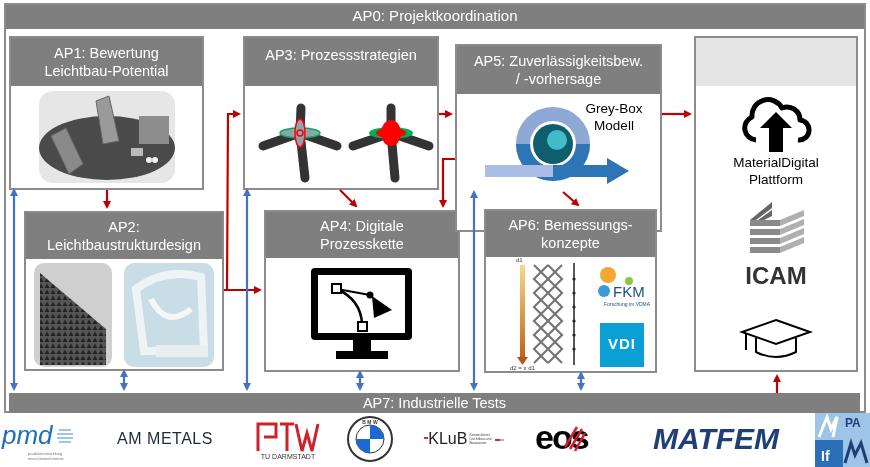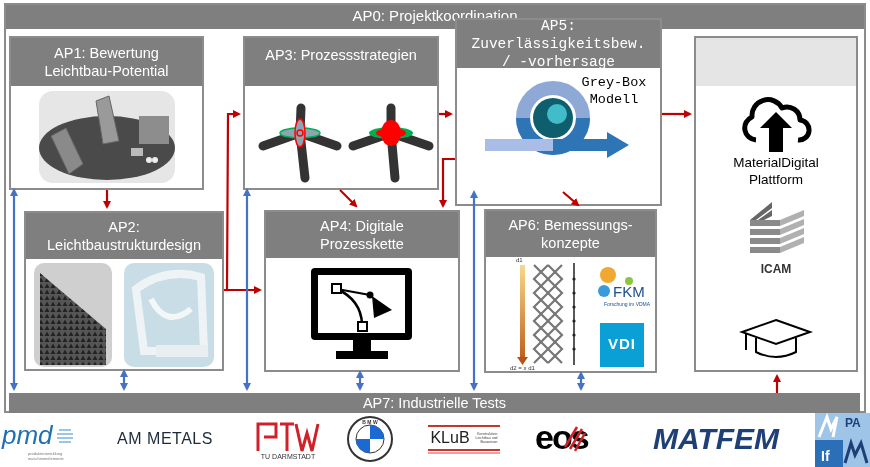--- a/index.html
+++ b/index.html
@@ -105,21 +105,21 @@
       <path d="M71,31 L104,37" stroke="#000" stroke-width="2" fill="none"></path>
       <path d="M71,31 Q95,42 96,66" stroke="#000" stroke-width="2.5" fill="none"></path>
       <rect x="66" y="26" width="9" height="9" fill="#fff" stroke="#000" stroke-width="2"></rect>
       <rect x="92" y="64" width="9" height="9" fill="#fff" stroke="#000" stroke-width="2"></rect>
       <circle cx="104" cy="37" r="3.5" fill="#000"></circle>
       <polygon points="106,38 126,52 108,60" fill="#000"></polygon>
     </svg>
   </div>
 </div>
 
-<div class="box" style="left:455px; top:18px; width:207px; height:188px;font-family:Liberation Mono, monospace;">
+<div class="box" style="left:455px; top:44px; width:207px; height:188px;">
   <div class="hdr" style="height:48px;">
     <span>AP5: Zuverlässigkeitsbew.</span>
     <span>/ -vorhersage</span>
   </div>
   <div class="body" style="top:48px;">
     <svg width="203" height="106" viewBox="0 0 203 106" style="position:absolute; left:0; top:0;">
       <circle cx="96" cy="50" r="30" fill="none" stroke="#8fa9d6" stroke-width="14"></circle>
       <path d="M66,50 A30,30 0 0 0 126,50" fill="none" stroke="#2e75b6" stroke-width="14"></path>
       <circle cx="96" cy="50" r="20" fill="#0f5e6e"></circle>
       <circle cx="100" cy="46" r="10" fill="#4fd3e0" opacity="0.8"></circle>
@@ -198,21 +198,21 @@
         <polygon points="38,20 62,10 62,16 38,26"></polygon>
           <polygon points="38,29 62,19 62,25 38,35"></polygon>
         <polygon points="38,38 62,28 62,34 38,44"></polygon>
           <polygon points="38,47 62,37 62,43 38,53"></polygon>
       </g>
       <g fill="#666">
         <polygon points="8,20 30,2 30,8 14,20"></polygon>
           <polygon points="16,20 30,10 30,16 22,20"></polygon>
       </g>
     </svg>
-    <span class="abs" style="left:0; top:176px; width:160px; text-align:center; color:#333; font-size:12px; font-weight:bold;">ICAM</span>
+    <span class="abs" style="left:0; top:176px; width:160px; text-align:center; color:#333; font-size:24px; font-weight:bold;">ICAM</span>
     <svg width="80" height="50" viewBox="0 0 80 50" style="position:absolute; left:40px; top:230px;">
       <polygon points="40,4 74,16 40,28 6,16" fill="none" stroke="#000" stroke-width="2"></polygon>
       <path d="M20,22 L20,36 Q40,46 60,36 L60,22" fill="none" stroke="#000" stroke-width="2"></path>
       <line x1="10" y1="18" x2="10" y2="34" stroke="#000" stroke-width="2"></line>
     </svg>
   </div>
 </div>
 
 <div class="bar" style="left:9px; top:393px; width:851px; height:20px; line-height:20px; font-size:14.5px;">
   <span>AP7: Industrielle Tests</span>
@@ -287,21 +287,21 @@
 <div class="logo" style="left:345px; top:414px; width:50px; height:50px;">
   <svg width="48" height="48" viewBox="0 0 48 48">
     <circle cx="24" cy="24" r="22" fill="#fff" stroke="#333" stroke-width="2"></circle>
     <circle cx="24" cy="24" r="14" fill="#fff" stroke="#333" stroke-width="1"></circle>
     <path d="M24,10 A14,14 0 0 1 38,24 L24,24 Z" fill="#1c69d4"></path>
     <path d="M24,38 A14,14 0 0 1 10,24 L24,24 Z" fill="#1c69d4"></path>
     <text x="24" y="8.5" font-size="5" text-anchor="middle" fill="#333" font-family="Liberation Sans, sans-serif" font-weight="bold">B M W</text>
   </svg>
 </div>
 
-<div class="logo" style="left:424px; top:419px; width:80px; height:40px; flex-direction:column;text-align:right;">
+<div class="logo" style="left:424px; top:419px; width:80px; height:40px; ">
   <div style="width:72px; height:2px; background:#c0392b; margin-bottom:2px;"></div>
   <div style="display:flex; align-items:center;">
     <span style="color:#222; font-size:16px;">KLuB</span>
     <span style="color:#444; font-size:3.5px; width:26px; margin-left:2px; line-height:4px;">Konstruktiver Leichtbau und Bauweisen</span>
   </div>
   <div style="width:72px; height:2px; background:#c0392b; margin-top:2px;"></div>
   <div style="width:72px; height:2px; background:#e8a0a0; margin-top:1px;"></div>
 </div>
 
 <div class="logo" style="left:530px; top:418px; width:95px; height:40px;">

